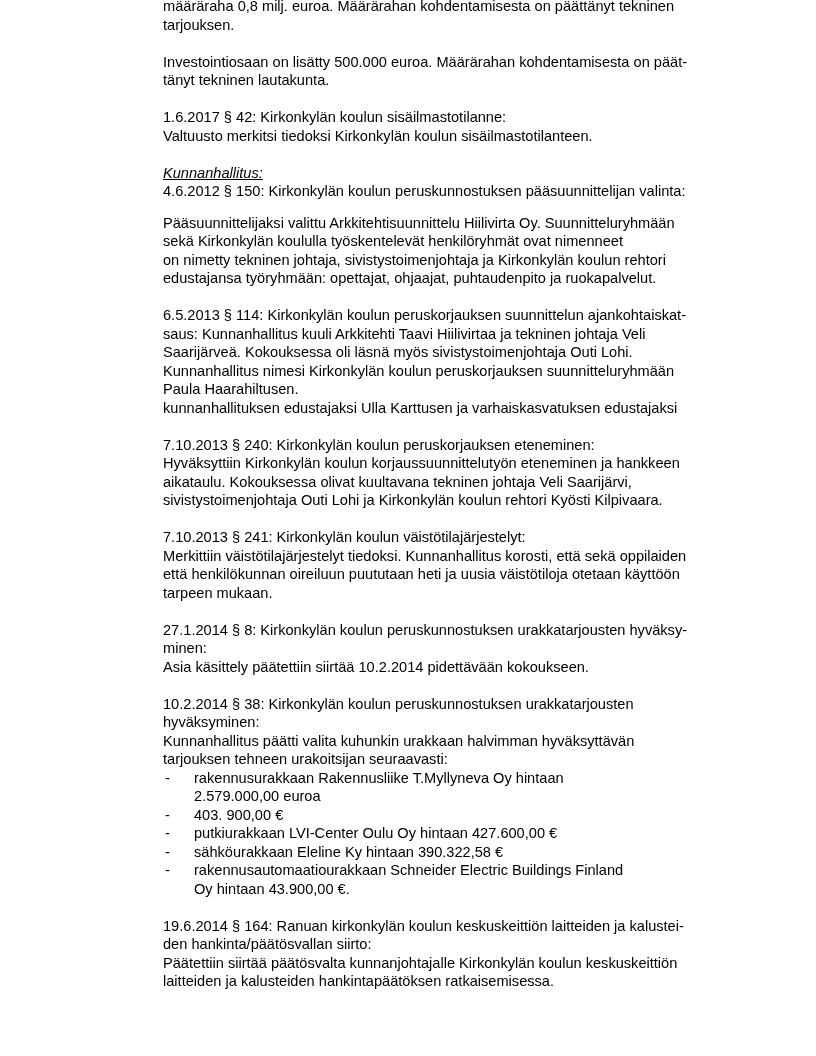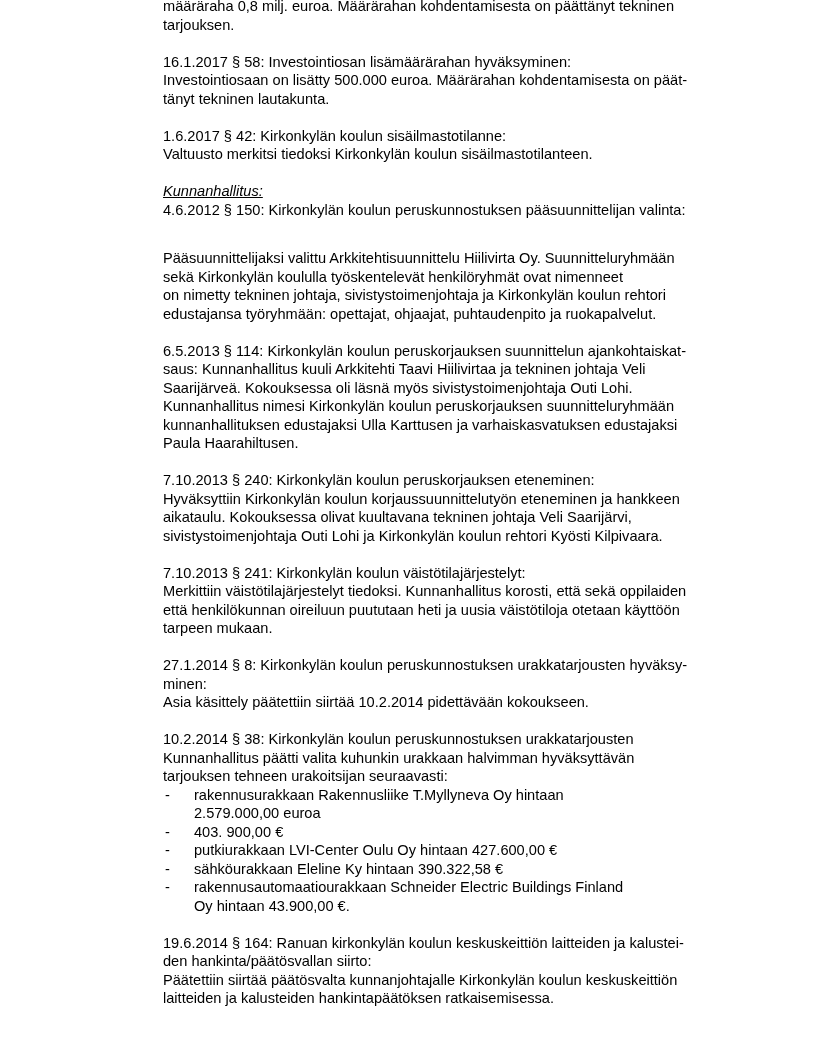--- a/index.html
+++ b/index.html
@@ -20,49 +20,48 @@
 <body>
 
 <div class="page">
 
   <div class="block">
     <span class="line">määräraha 0,8 milj. euroa. Määrärahan kohdentamisesta on päättänyt tekninen</span>
     <span class="line">tarjouksen.</span>
   </div>
 
   <div class="block">
-    <span class="line">16.1.2017 § 58: Investointiosan lisämäärärahan hyväksyminen:</span>
     <span class="line">Investointiosaan on lisätty 500.000 euroa. Määrärahan kohdentamisesta on päät-</span>
     <span class="line">tänyt tekninen lautakunta.</span>
   </div>
 
   <div class="block">
     <span class="line">1.6.2017 § 42: Kirkonkylän koulun sisäilmastotilanne:</span>
     <span class="line">Valtuusto merkitsi tiedoksi Kirkonkylän koulun sisäilmastotilanteen.</span>
   </div>
 
-  <div class="block" style="margin-bottom:30px;">
+  <div class="block" style="margin-bottom:13px;">
     <span class="line"><span class="heading-italic">Kunnanhallitus:</span></span>
     <span class="line">4.6.2012 § 150: Kirkonkylän koulun peruskunnostuksen pääsuunnittelijan valinta:</span>
   </div>
 
   <div class="block">
     <span class="line">Pääsuunnittelijaksi valittu Arkkitehtisuunnittelu Hiilivirta Oy. Suunnitteluryhmään</span>
     <span class="line">sekä Kirkonkylän koululla työskentelevät henkilöryhmät ovat nimenneet</span>
     <span class="line">on nimetty tekninen johtaja, sivistystoimenjohtaja ja Kirkonkylän koulun rehtori</span>
     <span class="line">edustajansa työryhmään: opettajat, ohjaajat, puhtaudenpito ja ruokapalvelut.</span>
   </div>
 
   <div class="block">
     <span class="line">6.5.2013 § 114: Kirkonkylän koulun peruskorjauksen suunnittelun ajankohtaiskat-</span>
     <span class="line">saus: Kunnanhallitus kuuli Arkkitehti Taavi Hiilivirtaa ja tekninen johtaja Veli</span>
     <span class="line">Saarijärveä. Kokouksessa oli läsnä myös sivistystoimenjohtaja Outi Lohi.</span>
     <span class="line">Kunnanhallitus nimesi Kirkonkylän koulun peruskorjauksen suunnitteluryhmään</span>
+    <span class="line">Paula Haarahiltusen.</span>
     <span class="line">kunnanhallituksen edustajaksi Ulla Karttusen ja varhaiskasvatuksen edustajaksi</span>
-    <span class="line">Paula Haarahiltusen.</span>
   </div>
 
   <div class="block">
     <span class="line">7.10.2013 § 240: Kirkonkylän koulun peruskorjauksen eteneminen:</span>
     <span class="line">Hyväksyttiin Kirkonkylän koulun korjaussuunnittelutyön eteneminen ja hankkeen</span>
     <span class="line">aikataulu. Kokouksessa olivat kuultavana tekninen johtaja Veli Saarijärvi,</span>
     <span class="line">sivistystoimenjohtaja Outi Lohi ja Kirkonkylän koulun rehtori Kyösti Kilpivaara.</span>
   </div>
 
   <div class="block">
@@ -73,20 +72,21 @@
   </div>
 
   <div class="block">
     <span class="line">27.1.2014 § 8: Kirkonkylän koulun peruskunnostuksen urakkatarjousten hyväksy-</span>
     <span class="line">minen:</span>
     <span class="line">Asia käsittely päätettiin siirtää 10.2.2014 pidettävään kokoukseen.</span>
   </div>
 
   <div class="block">
     <span class="line">10.2.2014 § 38: Kirkonkylän koulun peruskunnostuksen urakkatarjousten</span>
+    <span class="line">hyväksyminen:</span>
     <span class="line">Kunnanhallitus päätti valita kuhunkin urakkaan halvimman hyväksyttävän</span>
     <span class="line">tarjouksen tehneen urakoitsijan seuraavasti:</span>
 
     <div class="bullet">
       <span class="dash">-</span>
       <span class="btext">
         <span class="line">rakennusurakkaan Rakennusliike T.Myllyneva Oy hintaan</span>
         <span class="line">2.579.000,00 euroa</span>
       </span>
     </div>

